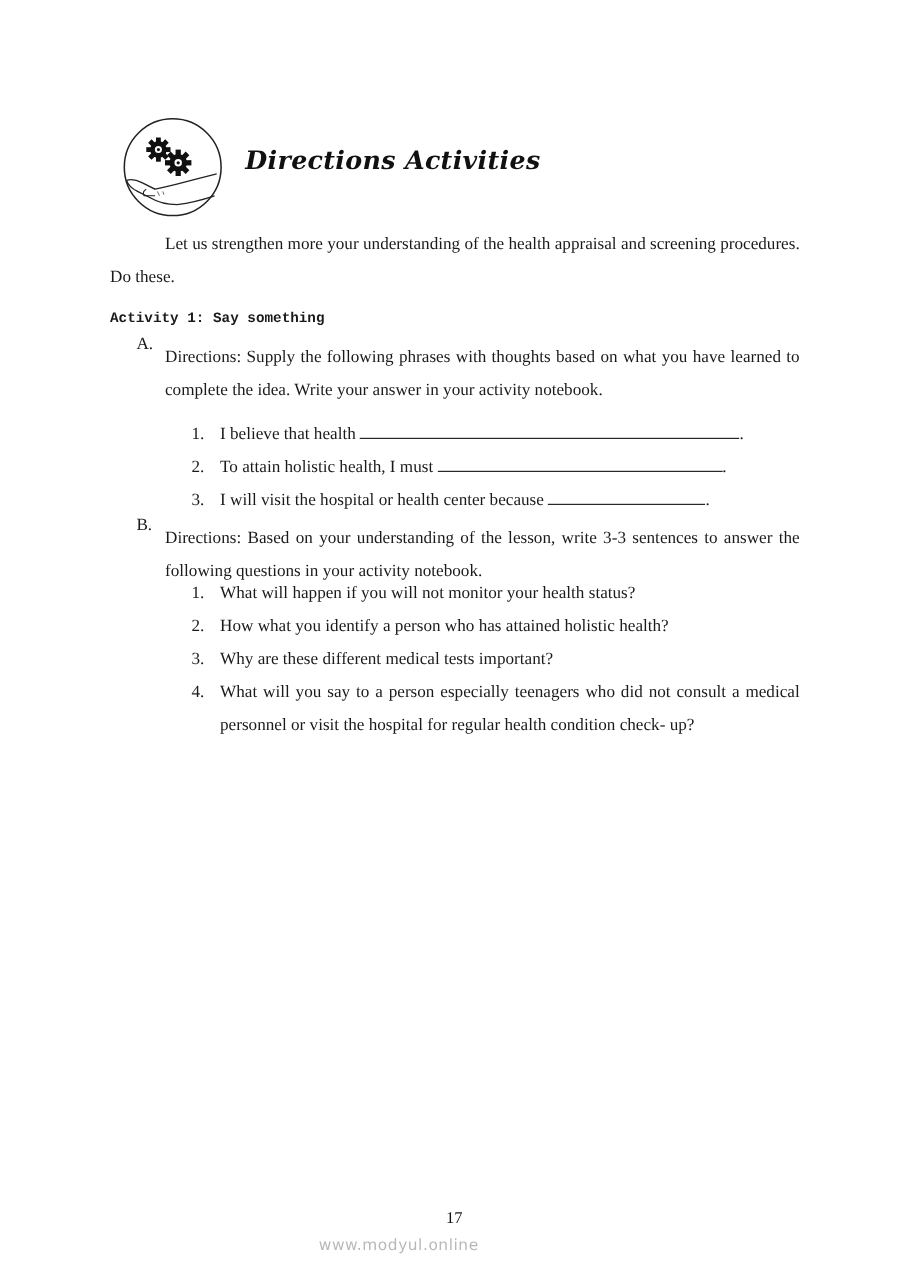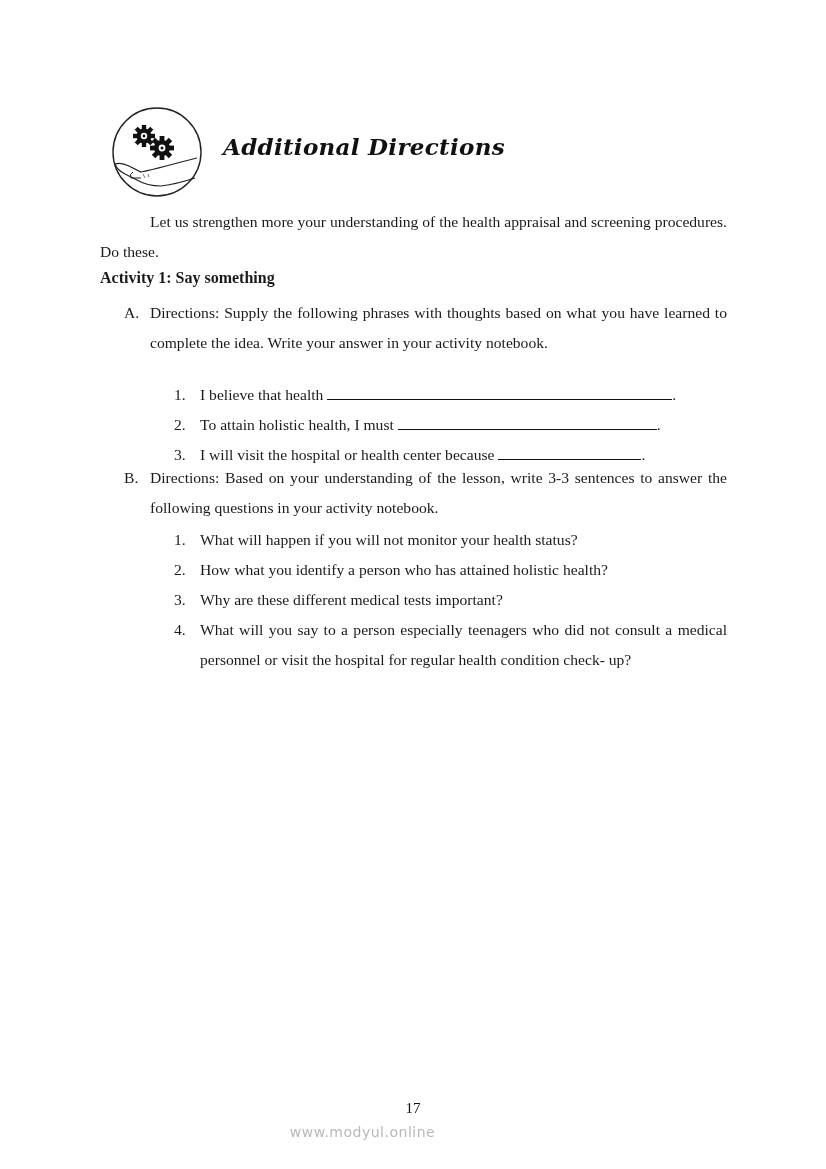--- a/index.html
+++ b/index.html
@@ -4,27 +4,27 @@
 <style>
   html, body { margin: 0; padding: 0; background: #ffffff; }
   body { width: 826px; height: 1169px; position: relative; overflow: hidden;
          font-family: "DejaVu Serif", "Liberation Serif", serif; color: #1a1a1a; }
   .page { position: absolute; left: 0; top: 0; width: 826px; height: 1169px; }
   .logo { position: absolute; left: 111px; top: 106px; width: 92px; height: 92px; }
   .title { position: absolute; left: 223px; top: 133px; font-family: "DejaVu Serif", serif;
            font-weight: bold; font-style: italic; font-size: 23px; letter-spacing: 0.3px; color: #111; }
   .body-text { font-family: "Liberation Serif", "DejaVu Serif", serif; font-size: 15.6px; line-height: 30px; }
   .intro { position: absolute; left: 100px; top: 207px; width: 627px; text-align: justify; text-indent: 50px; }
-  .activity-heading { position: absolute; left: 100px; top: 269px; font-family: Liberation Serif, serif;
-                      font-weight: bold; font-size: 16px; }
+  .activity-heading { position: absolute; left: 100px; top: 282px; font-family: Liberation Mono, monospace;
+                      font-weight: bold; font-size: 13px; }
   .section { position: absolute; left: 100px; width: 627px; }
   .section .row { display: flex; }
   .section .letter { width: 50px; text-align: right; padding-right: 0px; box-sizing: border-box; }
   .section .letter span { display: inline-block; width: 26px; text-align: left; }
-  .section .dir { flex: 1; text-align: justify; }
+  .section .dir { flex: 1; text-align: justify; margin-top: 12px; }
   .secA { top: 298px; }
   .secB { top: 463px; }
   .list { position: absolute; left: 174px; width: 553px; }
   .list .item { display: flex; }
   .list .num { width: 26px; flex: none; }
   .list .txt { flex: 1; text-align: justify; }
   .listA { top: 380px; }
   .listB { top: 525px; }
   .blank { display: inline-block; border-bottom: 1px solid #111; height: 14px; vertical-align: baseline; }
   .pagenum { position: absolute; left: 0; width: 826px; top: 1100px; text-align: center;
@@ -68,21 +68,21 @@
       </g>
       <circle r="3.4" fill="#fff"></circle>
       <circle r="1.5" fill="#111"></circle>
     </g>
     <path d="M4 58 Q10 56 18 60 L30 66 Q40 64 55 60 Q70 56 86 52" fill="none" stroke="#222" stroke-width="1.2"></path>
     <path d="M4 58 Q6 64 14 68 L26 74 Q36 80 50 80 Q66 78 84 72" fill="none" stroke="#222" stroke-width="1.2"></path>
     <path d="M22 66 Q18 68 20 72 L30 72" fill="none" stroke="#222" stroke-width="1"></path>
     <path d="M32 68 L34 72 M37 68 L38 71" stroke="#555" stroke-width="0.8"></path>
   </svg>
 
-  <div class="title">Additional Directions</div>
+  <div class="title">Directions Activities</div>
 
   <p class="intro body-text" style="margin:0">Let us strengthen more your understanding of the health appraisal and screening procedures. Do these.</p>
 
   <div class="activity-heading">Activity 1: Say something</div>
 
   <div class="section secA body-text">
     <div class="row">
       <div class="letter"><span>A.</span></div>
       <div class="dir">Directions: Supply the following phrases with thoughts based on what you have learned to complete the idea. Write your answer in your activity notebook.</div>
     </div>

